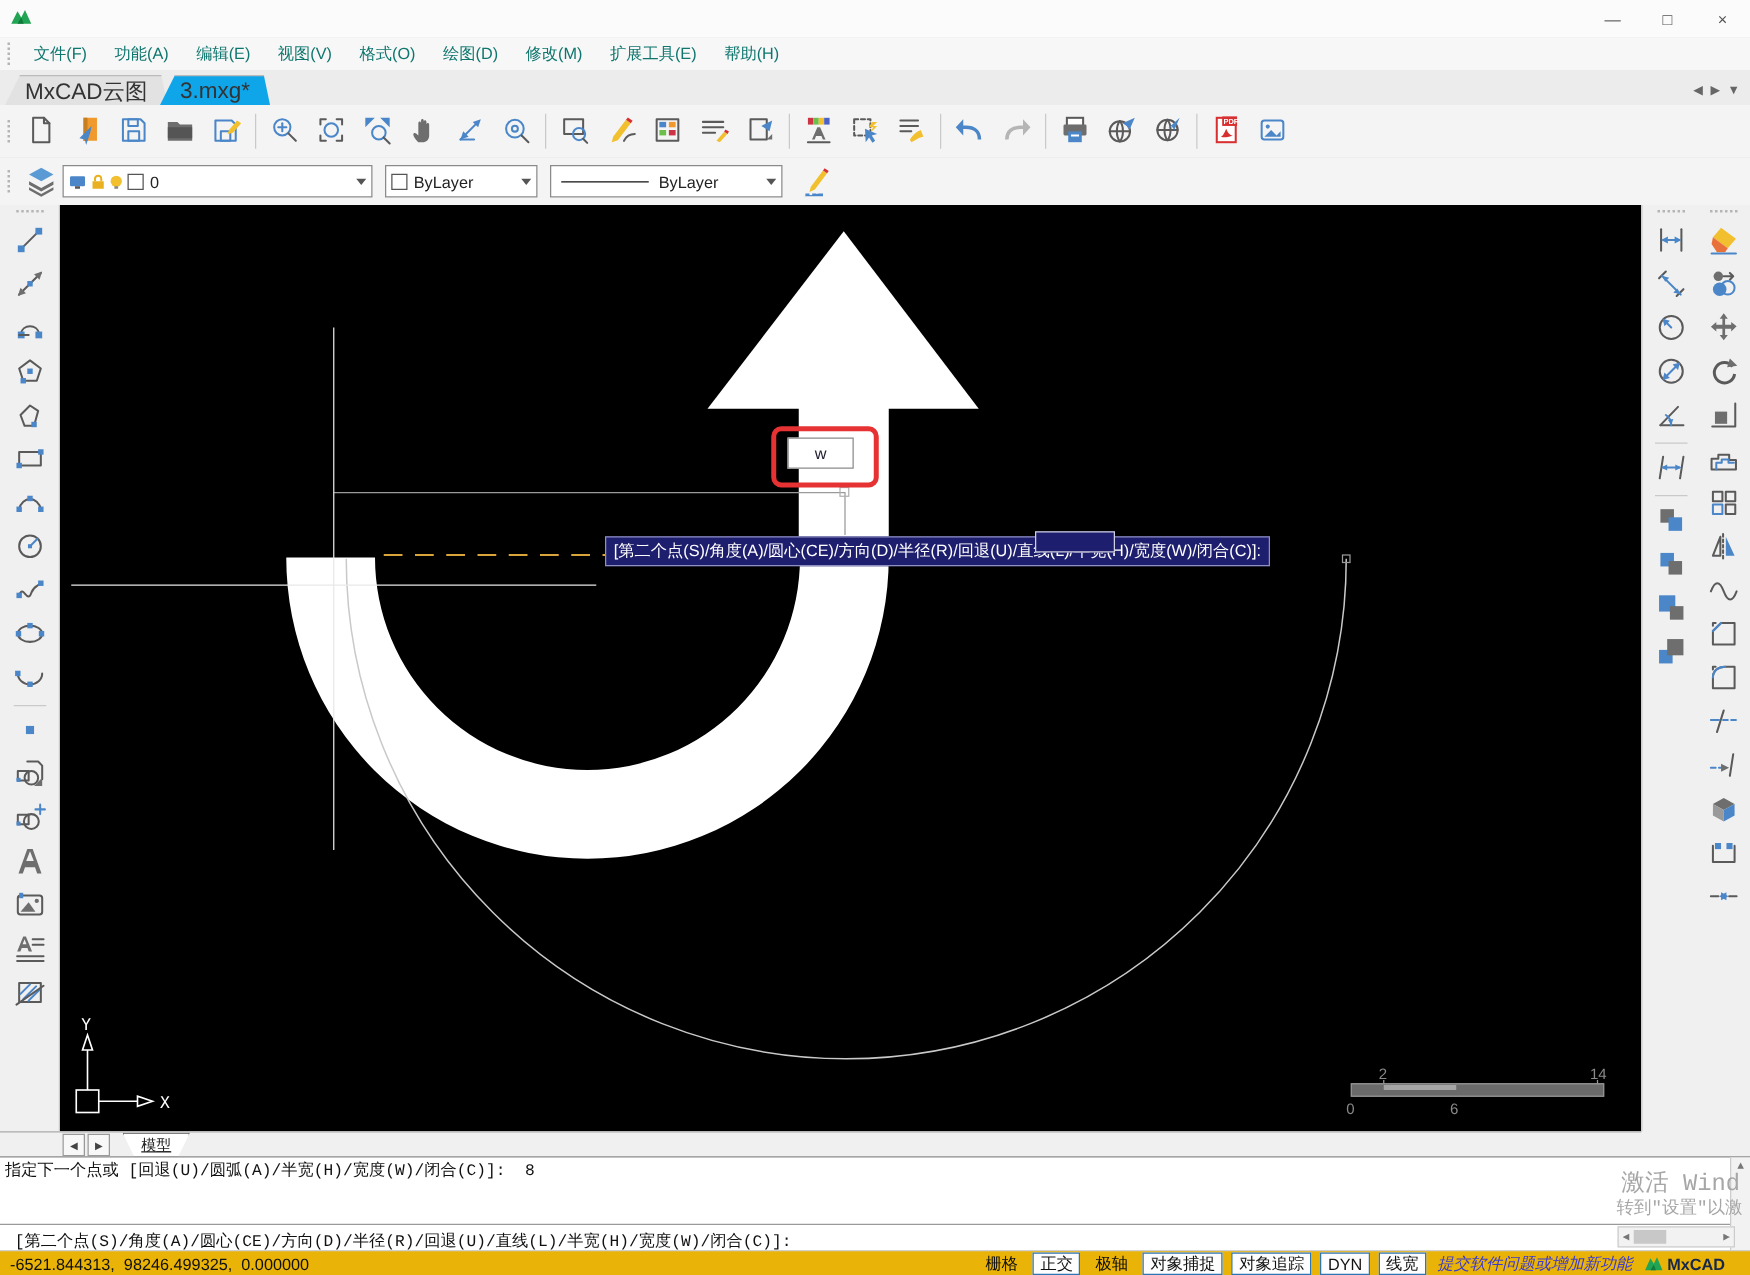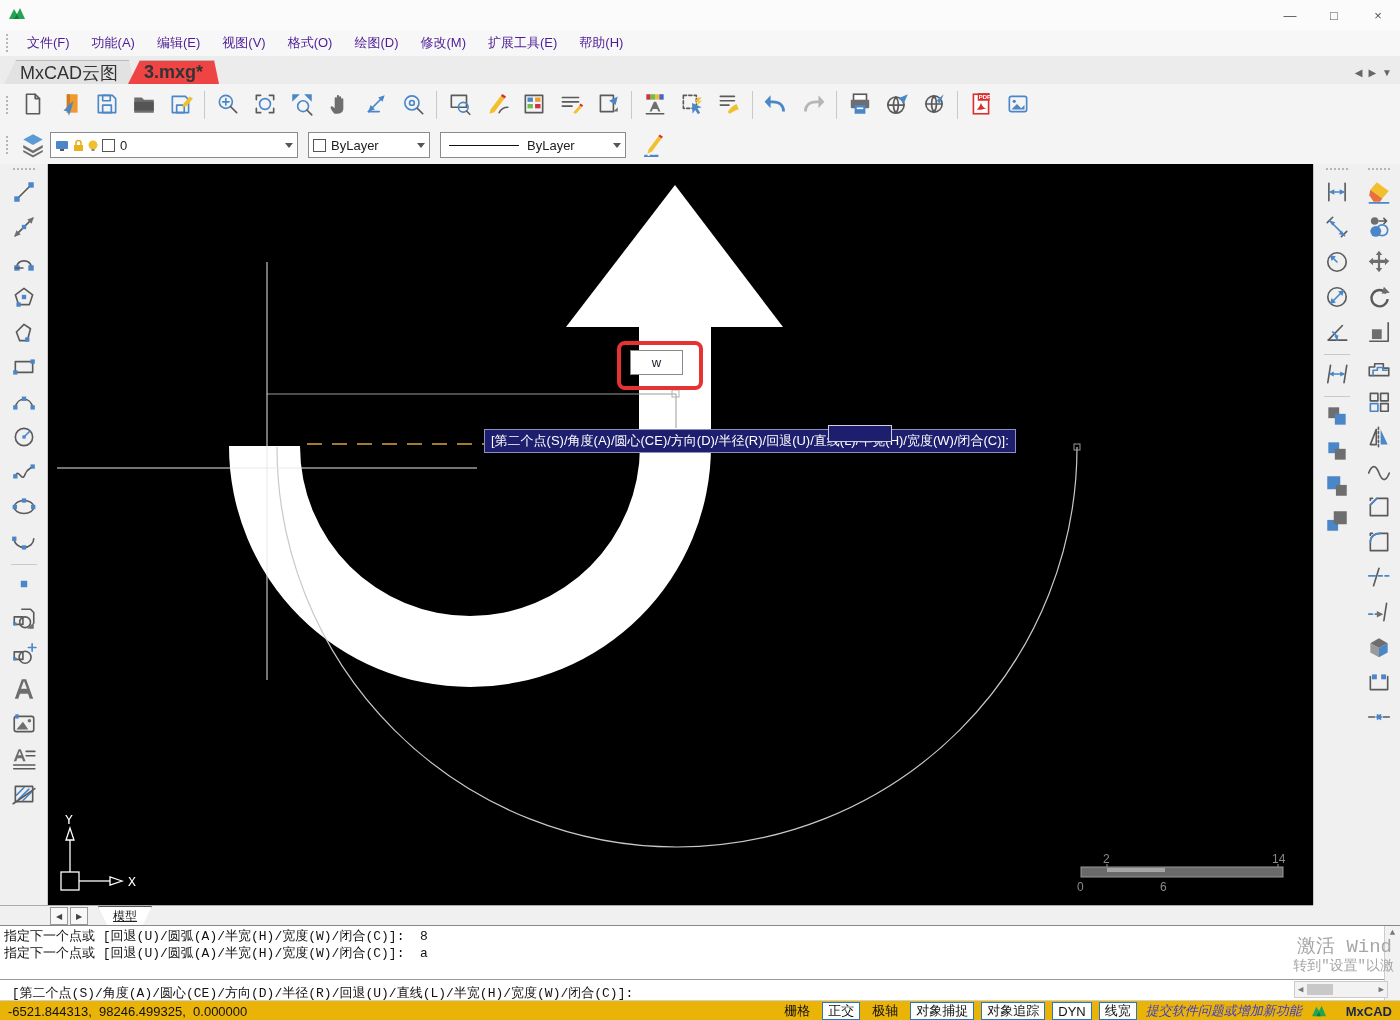--- a/index.html
+++ b/index.html
@@ -11,27 +11,27 @@
   .titlebar{left:0;top:0;width:1400px;height:30px;background:#fbfbfb;border-bottom:1px solid #e3e3e3;
             display:flex;align-items:center;}
   .titlebar .title{margin-left:8px;color:#444;font-size:13px;}
   .win-controls{margin-left:auto;display:flex;}
   .win-btn{width:44px;height:30px;display:flex;align-items:center;justify-content:center;color:#555;font-size:13px;}
 
   
   .menubar{left:0;top:30px;width:1400px;height:26px;background:#f7f7f7;border-bottom:1px solid #e0e0e0;
            display:flex;align-items:center;}
   .grip-v{width:4px;height:18px;margin:0 4px 0 6px;border-left:2px dotted #b5b5b5;}
-  .menu-item{padding:0 11px;height:26px;display:flex;align-items:center;color:#4c1d95;}
+  .menu-item{padding:0 11px;height:26px;display:flex;align-items:center;color:#0f766e;}
 
   
   .tabbar{left:0;top:56px;width:1400px;height:28px;background:#ececec;display:flex;align-items:flex-end;}
   .tab{height:23px;display:flex;align-items:center;padding:0 16px;font-size:18px;color:#333;background:#e2e2e2;
        clip-path:polygon(12px 0,calc(100% - 5px) 0,100% 100%,0 100%);margin-left:-6px;border-top:1px solid #bbb;}
-  .tab.active{background:#ef4444;font-weight:bold;z-index:2;}
+  .tab.active{background:#0ea5e9;font-weight:normal;z-index:2;}
   .tab-scroll{margin-left:auto;display:flex;gap:6px;padding:0 8px 6px 0;color:#666;font-size:10px;}
 
   
   .toolbar{left:0;top:84px;width:1400px;height:42px;background:#f4f4f4;border-bottom:1px solid #d8d8d8;
            display:flex;align-items:center;}
   .tbtn{width:34px;height:34px;display:flex;align-items:center;justify-content:center;border-radius:2px;}
   .vsep{width:1px;height:28px;background:#c9c9c9;margin:0 3px;}
 
   
   .layerbar{left:0;top:126px;width:1400px;height:38px;background:#f4f4f4;border-bottom:1px solid #cfcfcf;
@@ -84,25 +84,25 @@
   .cmd-hscroll{position:absolute;right:12px;top:55px;width:92px;height:15px;background:#f2f2f2;border:1px solid #ccc;
                display:flex;align-items:center;color:#777;font-size:9px;}
   .hthumb{width:26px;height:11px;background:#c8c8c8;margin-left:4px;}
   .watermark1{position:absolute;right:8px;top:7px;font-size:19px;color:#a6a6a6;z-index:3;white-space:nowrap;}
   .watermark2{position:absolute;right:6px;top:31px;font-size:14px;color:#a6a6a6;z-index:3;white-space:nowrap;}
 
   
   .statusbar{left:0;top:1000px;width:1400px;height:20px;background:#eab308;border-top:1px solid #cfcfcf;
              display:flex;align-items:center;}
   .coords{margin-left:8px;white-space:pre;color:#111;}
-  .toggles{margin-left:auto;display:flex;align-items:center;gap:7px;padding-right:8px;}
+  .toggles{margin-left:auto;display:flex;align-items:center;gap:7px;padding-right:20px;}
   .toggle{padding:0 5px;height:16px;display:flex;align-items:center;color:#111;}
   .toggle.on{border:1px solid #2e75b6;background:#fdfdfd;}
   .cmd-link{color:#3a3ad0;margin:0 2px;font-style:italic;}
-  .brand{display:flex;align-items:center;font-weight:bold;color:#16264c;gap:19px;}
+  .brand{display:flex;align-items:center;font-weight:bold;color:#16264c;gap:3px;}
 
   svg .st{stroke:#5a5a5a;fill:none;stroke-width:1.5;stroke-linecap:round;stroke-linejoin:round;}
   svg .bl{stroke:#4a86c8;}
   svg .fb{fill:#5b9bd5;}
   svg .fB{fill:#4a86c8;}
   svg .fg{fill:#6e6e6e;}
   svg .fo{fill:#f09a2e;}
   svg .fy{fill:#f2c02e;}
   svg .fr{fill:#d83030;}
 </style>
@@ -788,21 +788,20 @@
         <div class="mr-btn">▶</div>
       </div>
     <div class="model-tab">
       <span>模型</span>
     </div>
   </div>
 
   <div class="abs command">
     <div id="cmd-history">
         <div class="cmd-line">指定下一个点或 [回退(U)/圆弧(A)/半宽(H)/宽度(W)/闭合(C)]:  8</div>
-        <div class="cmd-line">指定下一个点或 [回退(U)/圆弧(A)/半宽(H)/宽度(W)/闭合(C)]:  a</div>
       </div>
     <div class="cmd-rule"></div>
     <div class="cmd-prompt"> [第二个点(S)/角度(A)/圆心(CE)/方向(D)/半径(R)/回退(U)/直线(L)/半宽(H)/宽度(W)/闭合(C)]:</div>
     <div class="watermark1">激活 Wind</div>
     <div class="watermark2">转到"设置"以激</div>
     <div class="cmd-vscroll">
       <span style="margin-top:2px">▲</span>
     </div>
     <div class="cmd-hscroll">
       <span style="margin-left:3px">◀</span>

